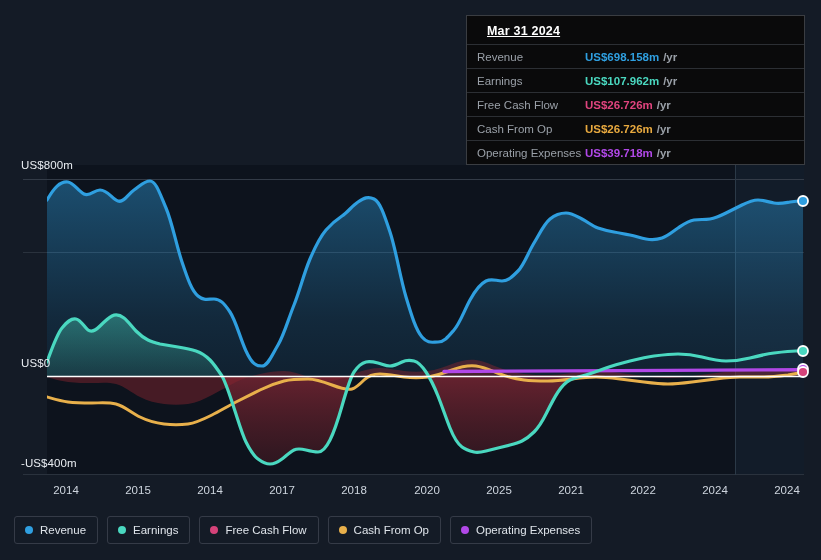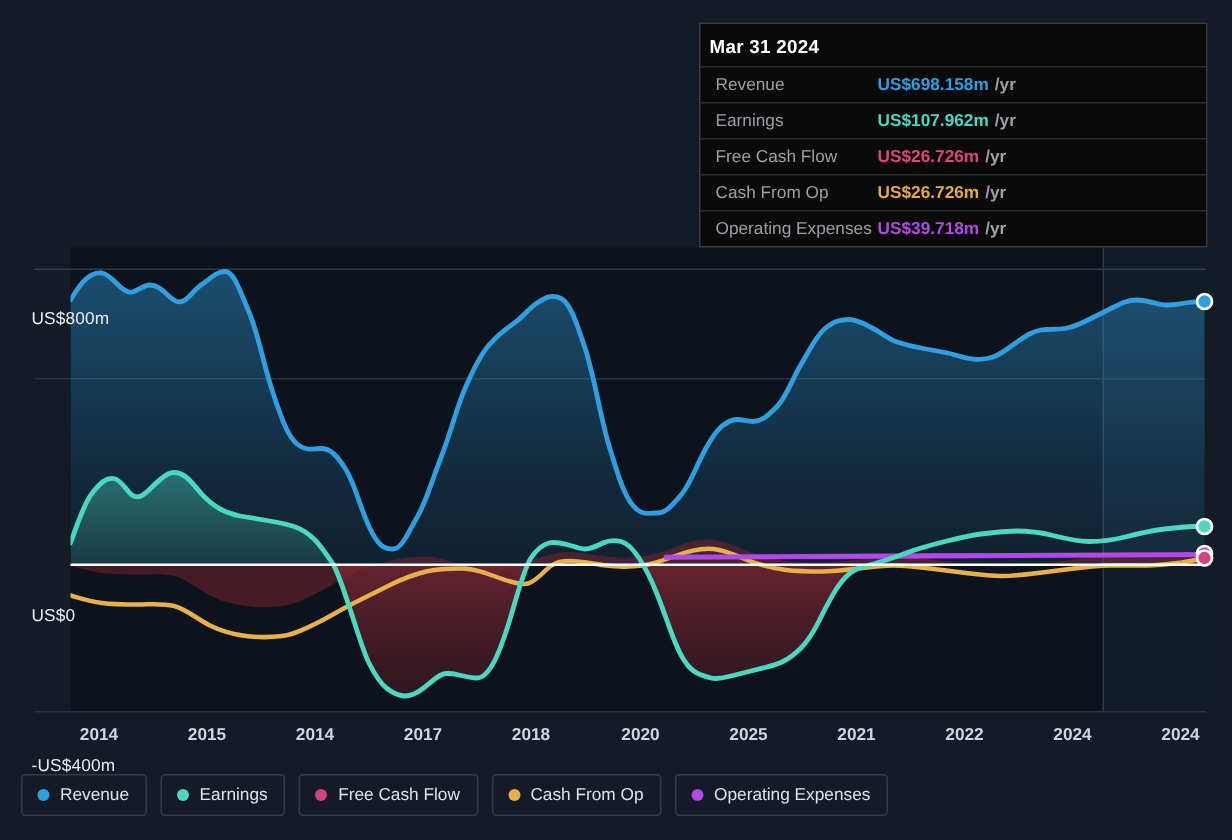--- a/index.html
+++ b/index.html
@@ -17,54 +17,53 @@
   .chart-wrap{position:absolute;left:0;top:0;width:821px;height:505px;}
   .chart-svg{position:absolute;left:0;top:0;}
 
   
   .ylabel{
     position:absolute;
     color:#e9edf2;
     font-size:11.5px;
     letter-spacing:.1px;
     white-space:nowrap;
-    margin-top:48px;
   }
   .ylabel.y800{left:21px;top:159px;}
   .ylabel.y0{left:21px;top:357px;}
   .ylabel.yneg{left:21px;top:457px;}
 
   
   .xlabel{
     position:absolute;
     top:484px;
     color:#ced5de;
     font-size:11.5px;
     transform:translateX(-50%);
     white-space:nowrap;
-    font-weight:bold;
   }
 
   
   .tooltip{
     position:absolute;
     left:466px;top:15px;
     width:339px;
     background:#0a0a0b;
     border:1px solid #3a3d42;
     box-sizing:border-box;
     padding:0;
     z-index:40;
   }
   .tt-title{
     color:#ffffff;
     font-size:12.5px;
     font-weight:bold;
-    padding:8px 10px 6px 6px;
+    padding:8px 10px 6px 20px;
     letter-spacing:.2px;
+    text-decoration:underline;
   }
   .tt-row{
     display:flex;
     align-items:center;
     padding:3px 10px 3px 10px;
     border-top:1px solid #2c2f34;
     font-size:11.5px;
     height:17px;
   }
   .tt-row.noline{border-top:none;}

